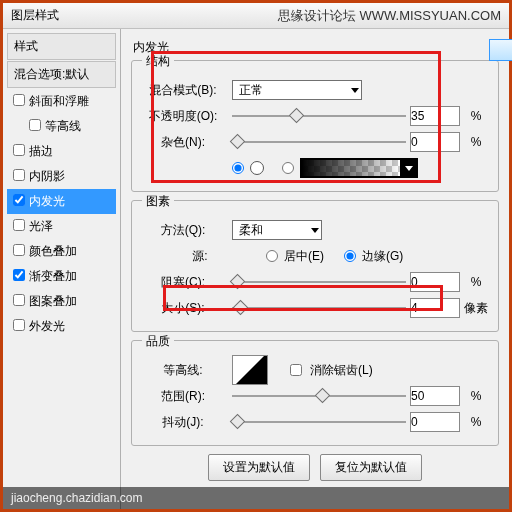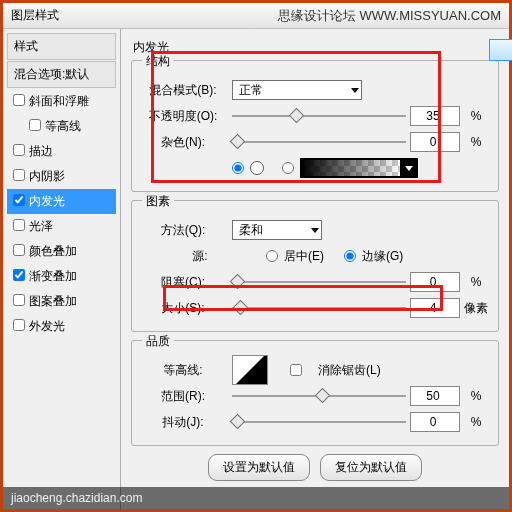--- a/index.html
+++ b/index.html
@@ -19,32 +19,32 @@
 .main{flex:1;padding:8px 10px 0 10px;position:relative}
 .fieldset{border:1px solid #b0b0b0;border-radius:3px;margin-bottom:8px;position:relative;padding:16px 10px 10px 10px}
 .legend{position:absolute;top:-8px;left:10px;background:#f0f0f0;padding:0 4px;font-size:12px}
 .row{display:flex;align-items:center;height:26px;gap:4px}
 .lbl{text-align:center;width:86px;padding-right:4px}
 .dropdown{border:1px solid #707070;background:#fff;height:20px;display:flex;align-items:center;justify-content:space-between;padding:0 2px 0 6px;min-width:120px}
 .dropdown .arr{width:0;height:0;border-left:4px solid transparent;border-right:4px solid transparent;border-top:5px solid #000}
 .slider{flex:1;height:20px;position:relative;min-width:100px}
 .slider .track{position:absolute;top:9px;left:0;right:0;height:2px;background:#a0a0a0}
 .slider .thumb{position:absolute;top:4px;width:11px;height:11px;background:#e8e8e8;border:1px solid #707070;transform:rotate(45deg)}
-.numbox{width:50px;height:20px;border:1px solid #888;background:#fff;text-align:center;padding-right:4px;line-height:18px}
+.numbox{width:50px;height:20px;border:1px solid #888;background:#fff;text-align:left;padding-right:4px;line-height:18px}
 .unit{width:24px;text-align:center}
 .radio{margin-right:2px}
 .radiolbl{margin-right:16px}
 .swatch{width:100px;height:18px;border:1px solid #000;background:repeating-conic-gradient(#ccc 0 25%,#fff 0 50%) 0 0/12px 12px;position:relative}
 .swatch::after{content:"";position:absolute;inset:0;background:linear-gradient(to right,#000,rgba(0,0,0,0))}
 .swatch-wrap{display:flex;align-items:center;border:1px solid #000}
 .swatch-btn{width:16px;height:18px;background:#000;display:flex;align-items:center;justify-content:center}
 .swatch-btn .a{width:0;height:0;border-left:4px solid transparent;border-right:4px solid transparent;border-top:5px solid #fff}
 .contour{width:36px;height:30px;border:1px solid #888;background:linear-gradient(135deg,#fff 49%,#000 51%)}
 .btnrow{display:flex;justify-content:center;gap:10px;margin-top:4px}
-.btn{border:1px solid #888;background:linear-gradient(#fdfdfd,#e3e3e3);padding:4px 14px;border-radius:9px}
+.btn{border:1px solid #888;background:linear-gradient(#fdfdfd,#e3e3e3);padding:4px 14px;border-radius:2px}
 .okbtn{position:absolute;top:36px;right:-6px;width:26px;height:22px;background:linear-gradient(#eaf6ff,#bde3ff);border:1px solid #3399ff;border-right:none}
 .hl{border:3px solid #e21b1b;position:absolute;pointer-events:none}
 .hl1{left:148px;top:48px;width:290px;height:132px}
 .hl2{left:160px;top:282px;width:280px;height:26px}
 .section-title{font-size:12px;margin:2px 0 4px 2px}
 .colorcircle{width:14px;height:14px;border-radius:50%;background:#fff;border:1px solid #555;display:inline-block}
 .footer-wm{position:absolute;bottom:0;left:0;right:0;height:22px;background:rgba(0,0,0,.55);color:#eee;font-size:11px;display:flex;justify-content:space-between;align-items:center;padding:0 8px}
 input[type=checkbox],input[type=radio]{width:12px;height:12px}
 </style>
 </head>
@@ -153,21 +153,21 @@
         </div>
       </div>
 
       <div class="fieldset">
         <div class="legend">品质</div>
         <div class="row">
           <span class="lbl">等高线:</span>
           <div class="contour"></div>
           <span style="width:14px"></span>
           <input type="checkbox" style="">
-          <span style="margin-left:12px">消除锯齿(L)</span>
+          <span style="margin-left:4px">消除锯齿(L)</span>
         </div>
         <div class="row">
           <span class="lbl">范围(R):</span>
           <div class="slider">
               <div class="track"></div>
               <div class="thumb" style="left:49%"></div>
             </div>
           <div class="numbox">50</div>
           <span class="unit">%</span>
         </div>

